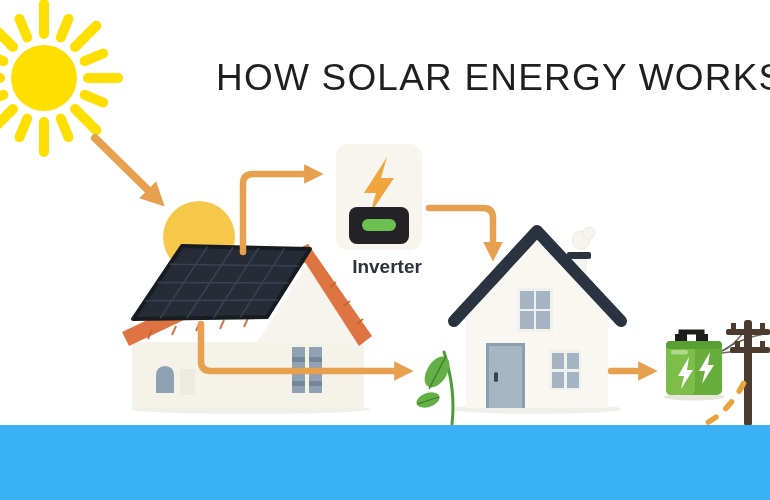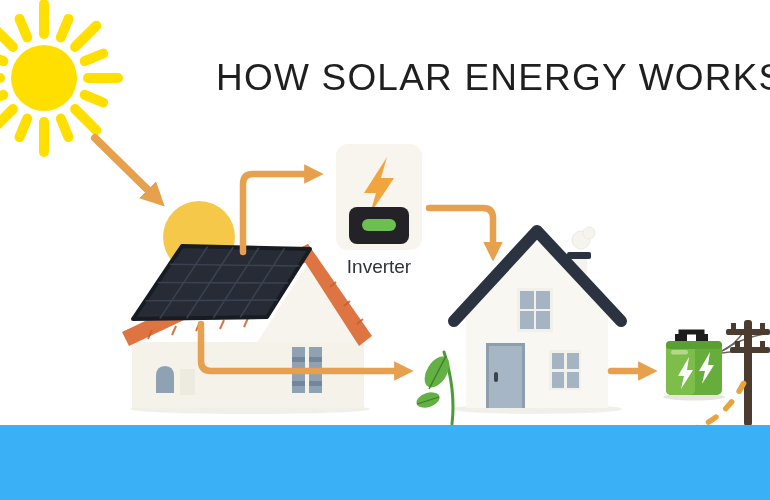--- a/index.html
+++ b/index.html
@@ -1,22 +1,22 @@
 <!DOCTYPE html>
 <html><head>
 <meta charset="utf-8">
 <style>
   html,body{margin:0;padding:0;background:#fff;}
   .canvas{position:relative;width:770px;height:500px;overflow:hidden;background:#ffffff;
           font-family:"Liberation Sans",sans-serif;}
   .art{position:absolute;left:0;top:0;}
   .title{position:absolute;left:216px;top:57px;font-size:37px;font-weight:300;
          letter-spacing:1.2px;color:#1f1f1f;white-space:nowrap;}
-  .inverter-label{position:absolute;left:329px;top:256px;width:100px;text-align:center;
-         font-size:19px;font-weight:400;color:#2f3238;}
+  .inverter-label{position:absolute;left:337px;top:256px;width:100px;text-align:center;
+         font-size:19px;font-weight:700;color:#2f3238;}
   .banner{position:absolute;left:0;bottom:0;width:770px;height:75px;background:#3ab1f7;}
 </style>
 </head>
 <body>
 
 <div class="canvas">
 
   <svg class="art" width="770" height="500" viewBox="0 0 770 500">
     <defs>
       <marker id="ah" markerWidth="4" markerHeight="4" refX="0.6" refY="1.5" orient="auto">

